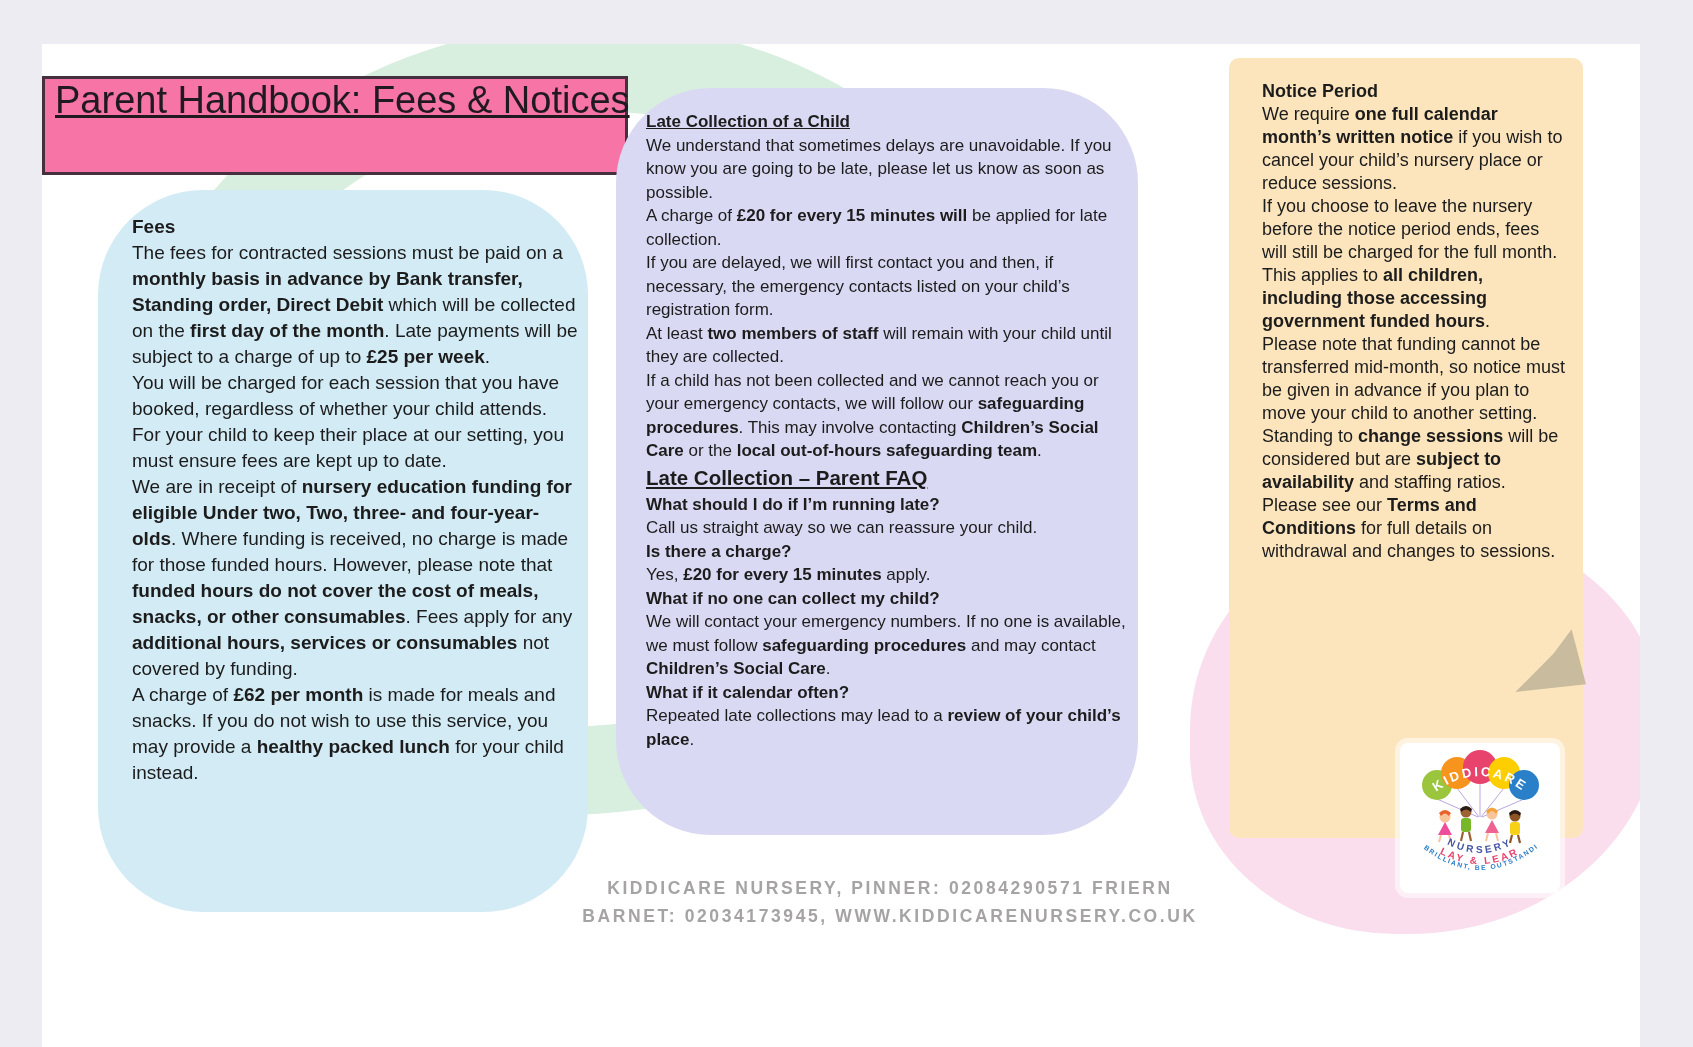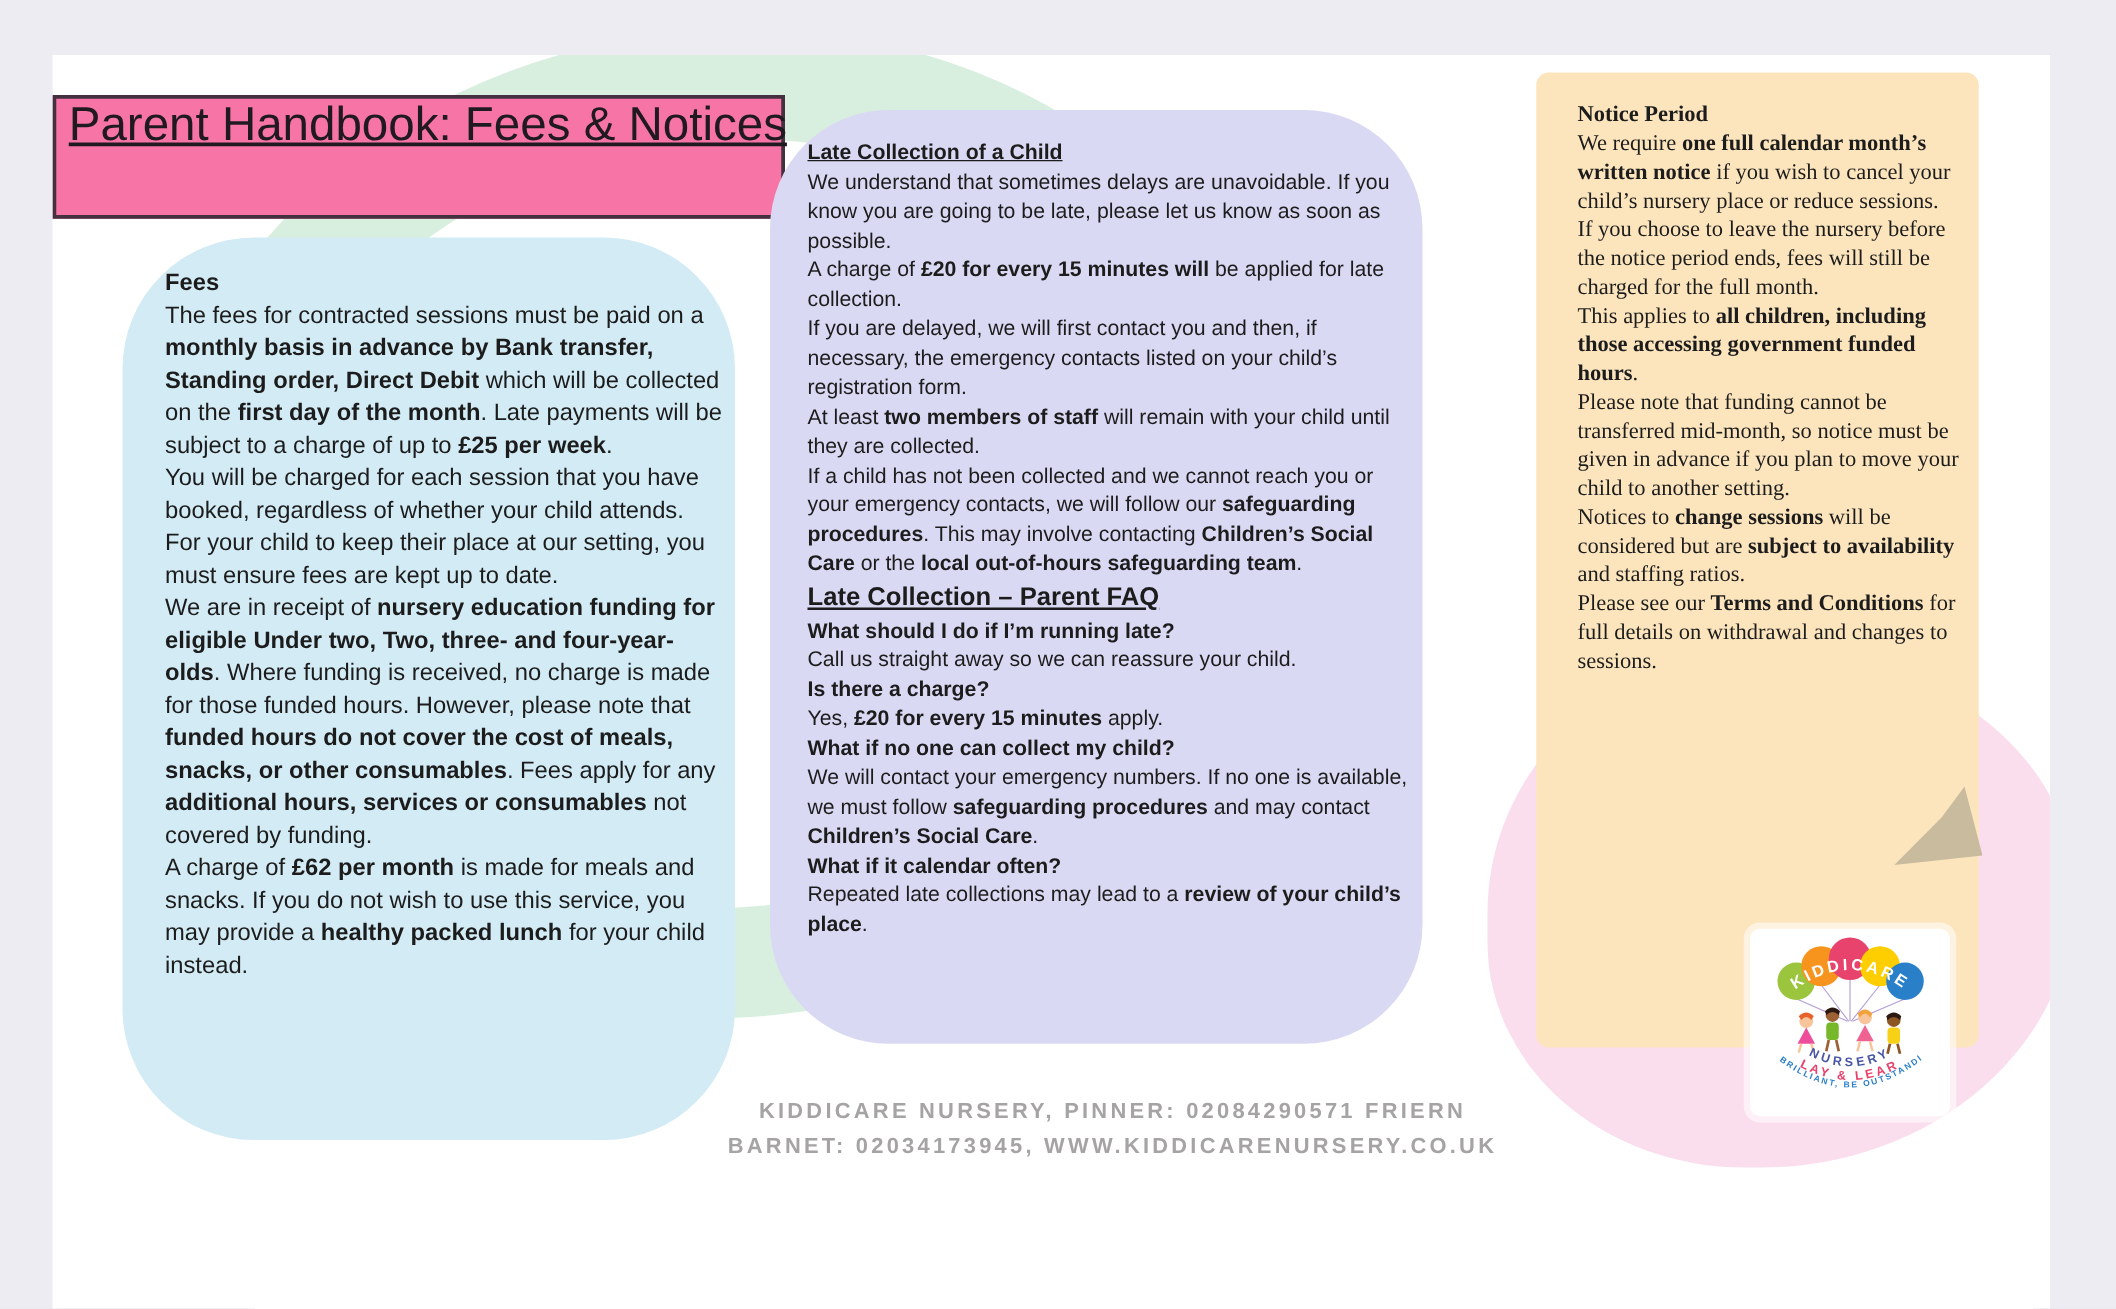--- a/index.html
+++ b/index.html
@@ -50,21 +50,21 @@
   .late{
     left:574px;top:44px;width:522px;height:747px;border-radius:95px;
     background:var(--late_lavender,#d9d9f3);
     padding:22px 8px 20px 30px;font-size:17px;line-height:23.5px;
   }
   .late .faq-heading{font-size:20.5px;line-height:30px;}
   .late .faq-heading span{font-weight:bold;text-decoration:underline;}
   .notice{
     left:1187px;top:14px;width:354px;height:780px;border-radius:10px;
     background:var(--notice_orange,#fce5bd);
-    padding:22px 15px 20px 33px;font-size:18px;line-height:23px;font-family:Liberation Serif, serif;
+    padding:22px 15px 20px 33px;font-size:18px;line-height:23px;
   }
   
   .tan-wedge{
     position:absolute;left:1472px;top:584px;width:72px;height:64px;
     background:var(--wedge_tan,#c8bb9e);
     clip-path:polygon(80% 2%, 100% 88%, 2% 100%, 55% 40%);
   }
   
   .logo-box{
     position:absolute;left:1358px;top:699px;width:160px;height:150px;
@@ -124,21 +124,21 @@
         <p class="question"><span class="b">What if it calendar often?</span></p>
         <p class="body"><span>Repeated late collections may lead to a </span><span class="b">review of your child’s place</span><span>.</span></p>
       </section>
 
     <section class="panel notice">
         <p class="heading"><span class="b">Notice Period</span></p>
         <p class="body"><span>We require </span><span class="b">one full calendar month’s written notice</span><span> if you wish to cancel your child’s nursery place or reduce sessions.</span></p>
         <p class="body"><span>If you choose to leave the nursery before the notice period ends, fees will still be charged for the full month.</span></p>
         <p class="body"><span>This applies to </span><span class="b">all children, including those accessing government funded hours</span><span>.</span></p>
         <p class="body"><span>Please note that funding cannot be transferred mid-month, so notice must be given in advance if you plan to move your child to another setting.</span></p>
-        <p class="body"><span>Notices to </span><span class="b">change sessions</span><span> will be considered but are </span><span class="b">subject to availability</span><span> and staffing ratios.</span></p>
+        <p class="body"><span>Standing to </span><span class="b">change sessions</span><span> will be considered but are </span><span class="b">subject to availability</span><span> and staffing ratios.</span></p>
         <p class="body"><span>Please see our </span><span class="b">Terms and Conditions</span><span> for full details on withdrawal and changes to sessions.</span></p>
       </section>
 
     <div class="tan-wedge"></div>
 
     <div class="logo-box">
       <svg viewBox="0 0 150 150">
         <defs>
           <path id="arcBrand" d="M 22 56 Q 75 10 128 56"></path>
           <path id="arcNursery" d="M 40 100 Q 75 120 110 100"></path>

